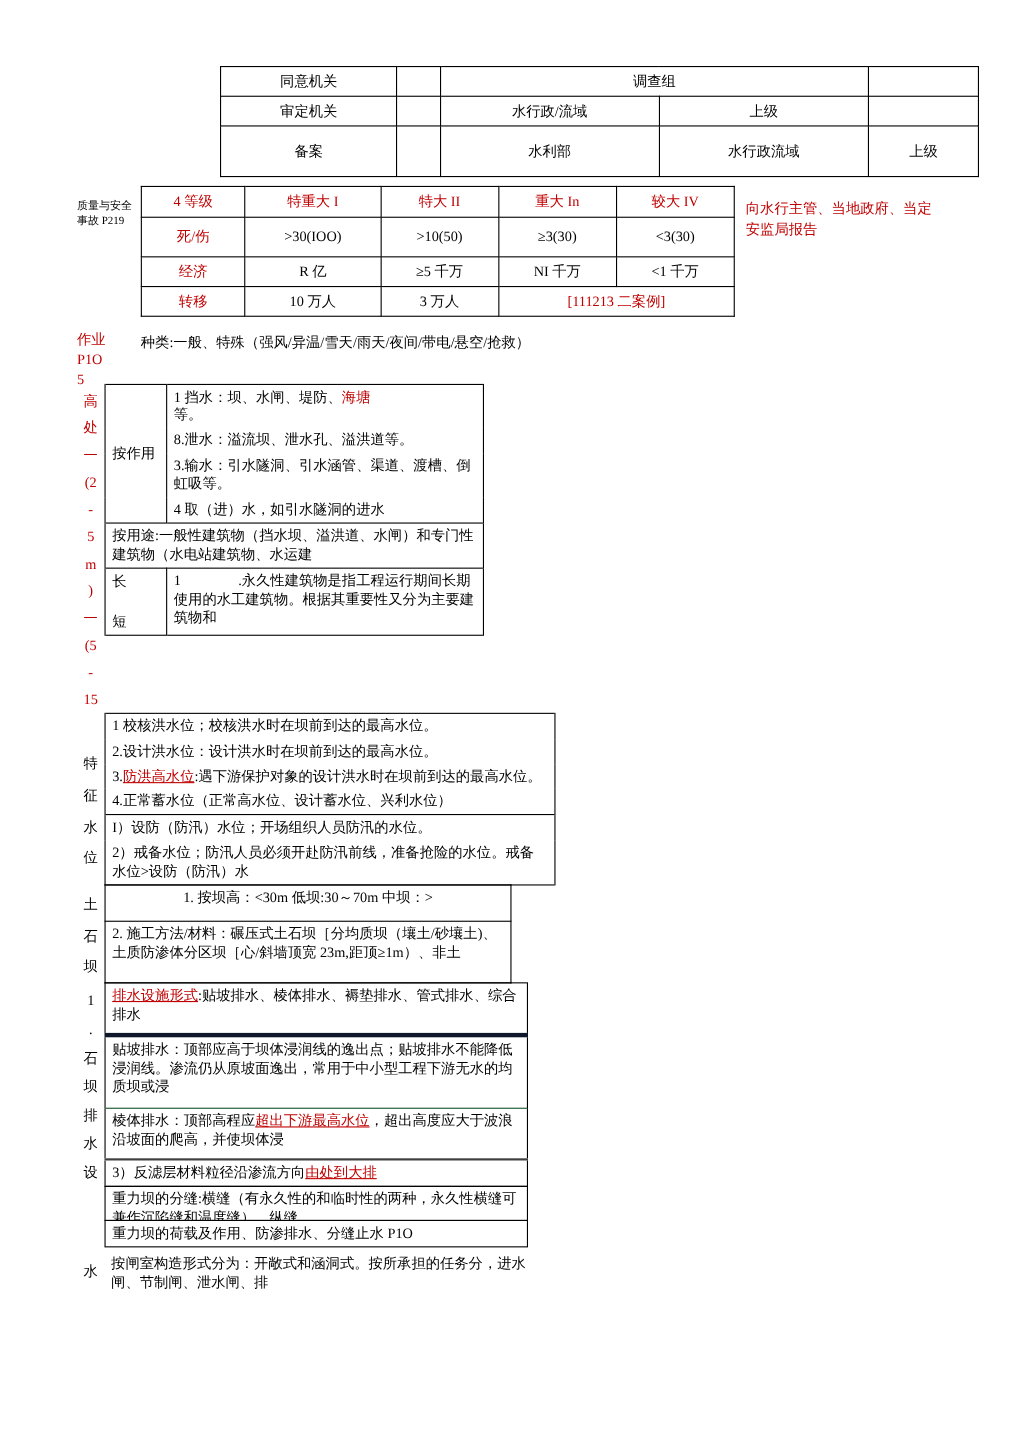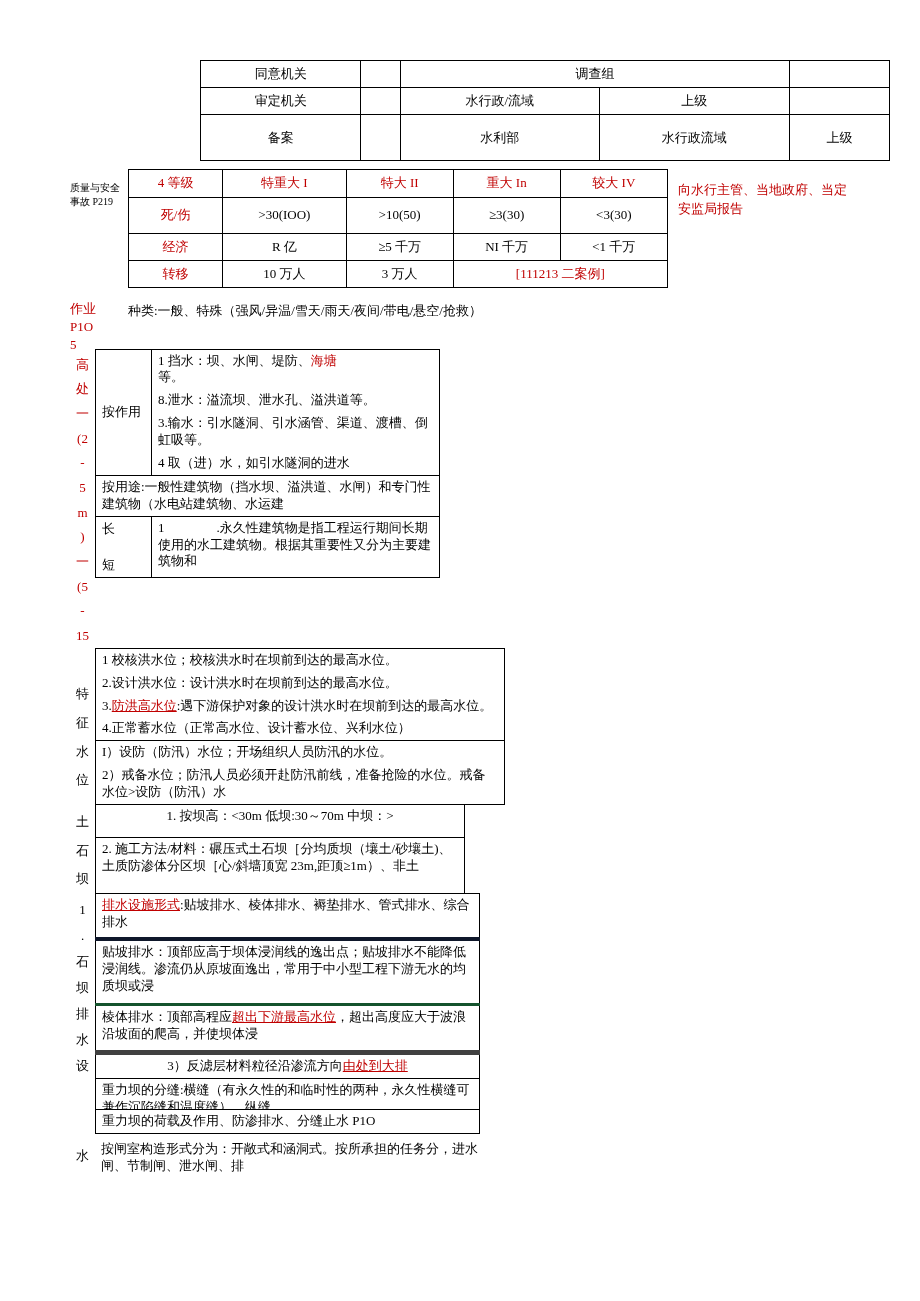--- a/index.html
+++ b/index.html
@@ -207,24 +207,24 @@
   <div class="sec-l" style="line-height:2.0;">1<br>.<br>石<br>坝<br>排<br>水<br>设</div>
   <table class="sec-t t6">
     <tbody>
         <tr>
           <td class="tight" style="overflow:hidden;"><span class="red underline">排水设施形式</span><span>:贴坡排水、棱体排水、褥垫排水、管式排水、综合排水</span></td>
         </tr>
     <tr>
           <td class="tight" style="border-top:4px solid #0f172a;">贴坡排水：顶部应高于坝体浸润线的逸出点；贴坡排水不能降低浸润线。渗流仍从原坡面逸出，常用于中小型工程下游无水的均质坝或浸</td>
         </tr>
     <tr>
-          <td class="tight" style="border-top:3px solid #14532d;"><span>棱体排水：顶部高程应</span><span class="red underline">超出下游最高水位</span><span>，超出高度应大于波浪沿坡面的爬高，并使坝体浸</span></td>
-        </tr>
-    <tr>
-          <td class="tight" style="border-top:5px solid #404040;overflow:hidden;height:18px;text-align:center;"><span>3）反滤层材料粒径沿渗流方向</span><span class="red underline">由处到大排</span></td>
+          <td class="tight" style="border-top:1px solid #14532d;"><span>棱体排水：顶部高程应</span><span class="red underline">超出下游最高水位</span><span>，超出高度应大于波浪沿坡面的爬高，并使坝体浸</span></td>
+        </tr>
+    <tr>
+          <td class="tight" style="border-top:2px solid #404040;overflow:hidden;height:18px;"><span>3）反滤层材料粒径沿渗流方向</span><span class="red underline">由处到大排</span></td>
         </tr>
   </tbody>
     </table>
 </div>
 
 <div style="margin-left:25px;margin-top:-1px;">
   <div class="single-box tight" style="height:32px;overflow:hidden;">重力坝的分缝:横缝（有永久性的和临时性的两种，永久性横缝可兼作沉陷缝和温度缝）、纵缝</div>
   <div class="single-box tight">重力坝的荷载及作用、防渗排水、分缝止水 P1O</div>
 </div>
 

